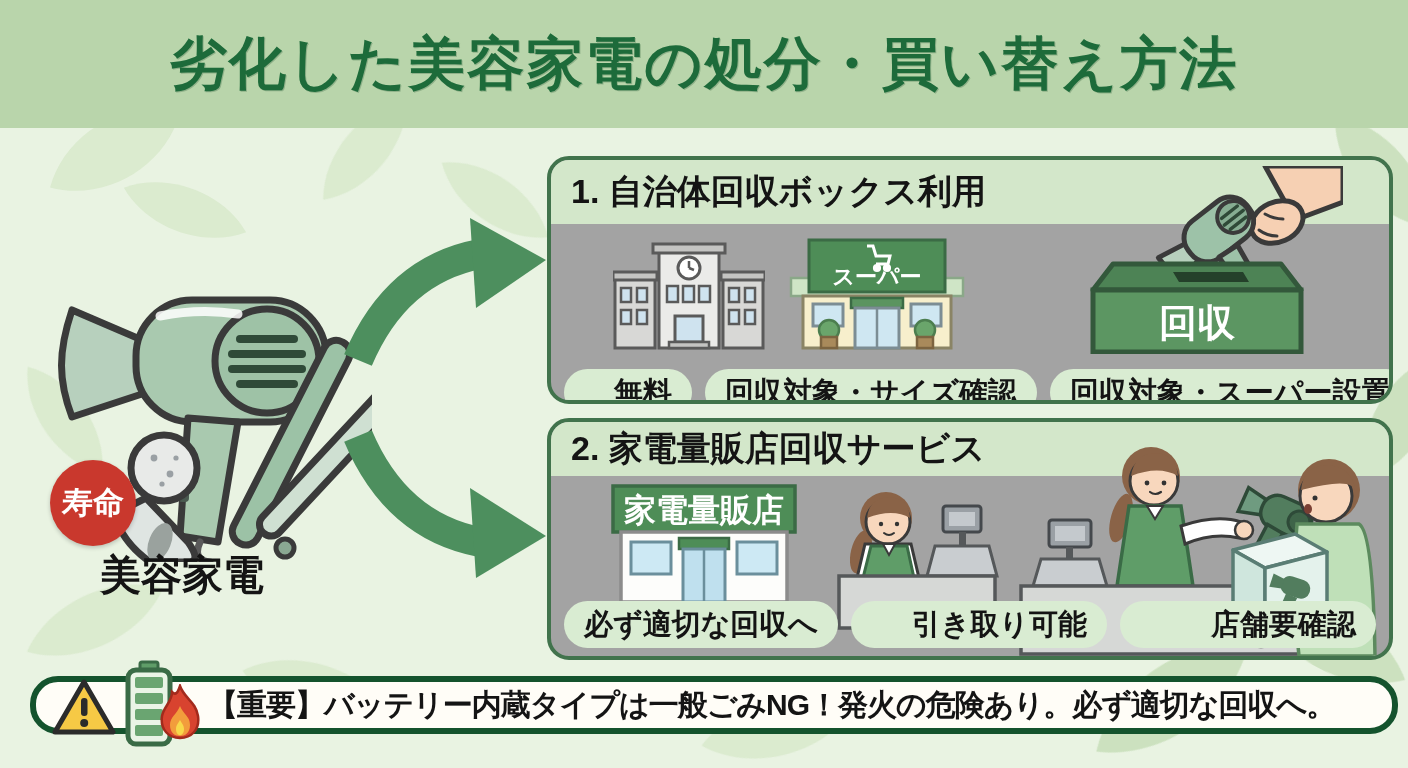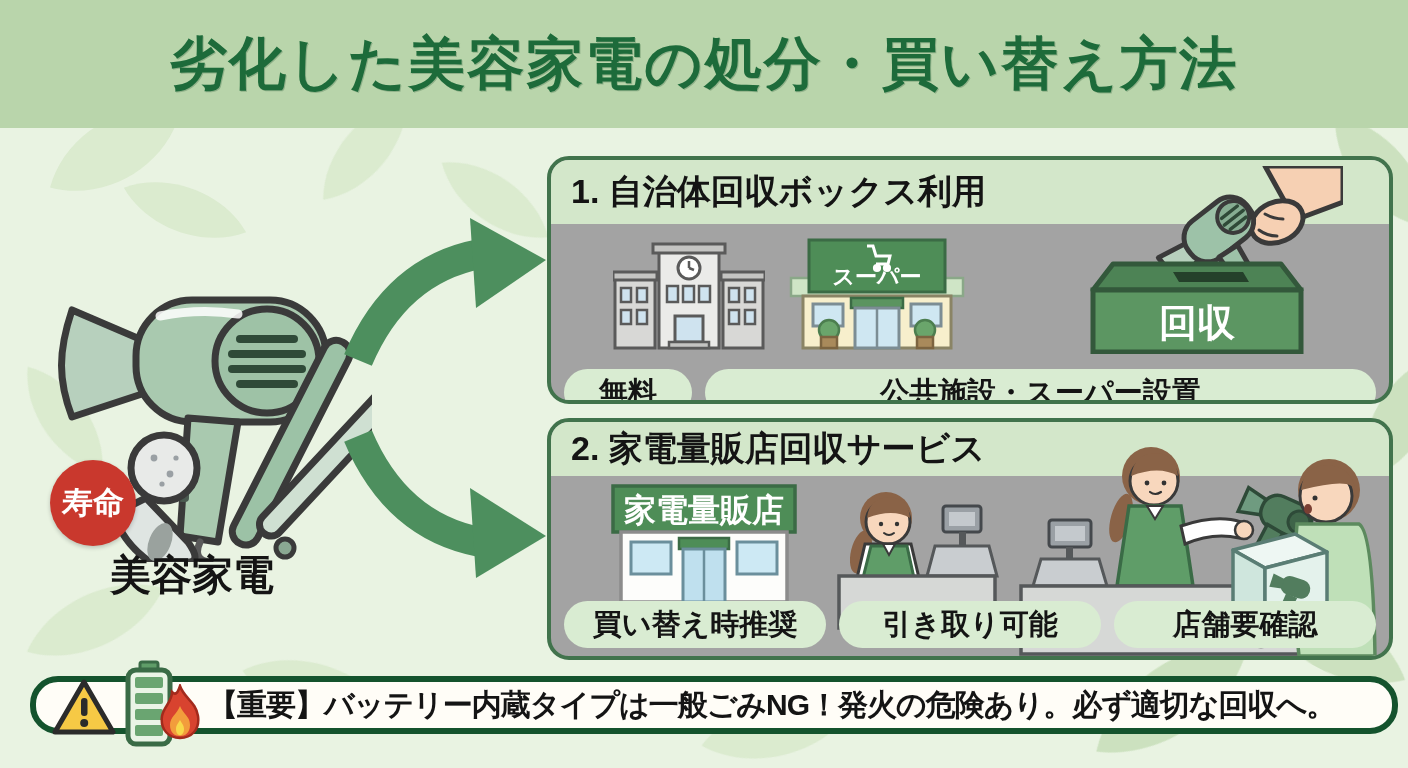--- a/index.html
+++ b/index.html
@@ -25,21 +25,21 @@
   .appliances { position:absolute; left:42px; top:212px; }
   .lifespan-badge {
     position:absolute; left:50px; top:460px; width:86px; height:86px;
     background:#c9382d; border-radius:50%;
     display:flex; align-items:center; justify-content:center;
     color:#fff; font-size:31px; font-weight:800;
     box-shadow:0 2px 4px rgba(0,0,0,.2);
     text-align:right;
   }
   .source-label {
-    position:absolute; left:92px; top:548px; width:200px;
+    position:absolute; left:82px; top:548px; width:200px;
     text-align:center; font-size:41px; font-weight:800; color:#141414;
   }
 
   .flow-arrows { position:absolute; left:338px; top:198px; }
 
   
   .method-box {
     position:absolute; left:547px; width:846px;
     background:#a3a3a3; border:4px solid #41734c; border-radius:22px;
     overflow:hidden;
@@ -56,21 +56,21 @@
   .box-1 .box-content { height:200px; }
   .box-2 .box-content { height:180px; }
   .icon-abs { position:absolute; }
 
   .pill-row {
     position:absolute; left:13px; right:13px; bottom:8px;
     display:flex; gap:13px;
   }
   .pill {
     background:#d9ecd2; border-radius:28px; height:47px;
-    display:flex; align-items:center; justify-content:center;
+    display:flex; align-items:center; justify-content:flex-end;
     font-size:29px; font-weight:800; color:#141414; white-space:nowrap;
     padding:0 20px;
   }
   .pill-grow { flex:1; }
 
   
   .warning-bar {
     position:absolute; left:30px; top:676px; width:1368px; height:58px;
     background:#fffdf7; border:6px solid #14532d; border-radius:28px;
     display:flex; align-items:center;
@@ -242,22 +242,25 @@
         <polygon points="62,98 230,98 250,124 42,124" fill="#4d8355" stroke="#33583b" stroke-width="5" stroke-linejoin="round"></polygon>
         <polygon points="122,106 192,106 198,116 128,116" fill="#24402a"></polygon>
         <rect x="42" y="124" width="208" height="62" fill="#5c9662" stroke="#33583b" stroke-width="5"></rect>
         <text x="146" y="170" text-anchor="middle" font-size="38" font-weight="bold" fill="#ffffff">回収</text>
       </svg>
 
       <div class="pill-row">
         <div class="pill" style="min-width:128px;">
           <span>無料</span>
         </div>
+        <div class="pill pill-grow">
+          <span>回収対象・サイズ確認</span>
+        </div>
         <div class="pill pill-grow" style="flex:1.12;">
-          <span>公共施設・スーパー設置</span>
+          <span>回収対象・スーパー設置</span>
         </div>
       </div>
     </div>
   </section>
 
   <section class="method-box box-2">
     <div class="box-header">
       <h2>2. 家電量販店回収サービス</h2>
     </div>
     <div class="box-content">
@@ -336,21 +339,21 @@
             <rect x="276" y="144" width="30" height="19" rx="9" fill="#527d5e"></rect>
             <polygon points="266,147 278,149 278,159 266,161" fill="#527d5e"></polygon>
             <polygon points="284,162 296,163 292,184 282,183" fill="#527d5e"></polygon>
           </g>
           <circle cx="258" cy="204" r="9" fill="#f8d7bd" stroke="#3a3a3a" stroke-width="2.5"></circle>
         </g>
       </svg>
 
       <div class="pill-row">
         <div class="pill pill-grow">
-          <span>買い替え時推奨</span>
+          <span>必ず適切な回収へ</span>
         </div>
         <div class="pill pill-grow">
           <span>引き取り可能</span>
         </div>
         <div class="pill pill-grow">
           <span>店舗要確認</span>
         </div>
       </div>
     </div>
   </section>

